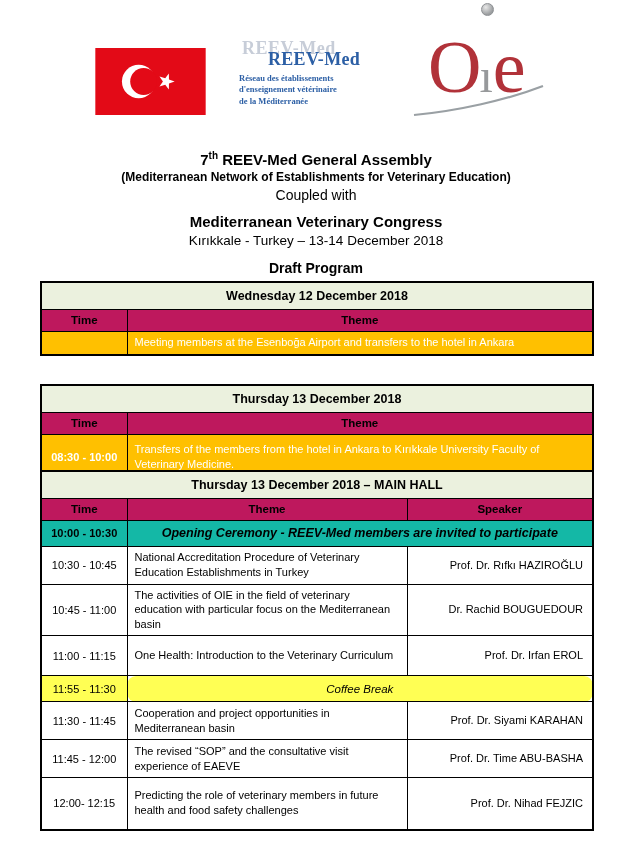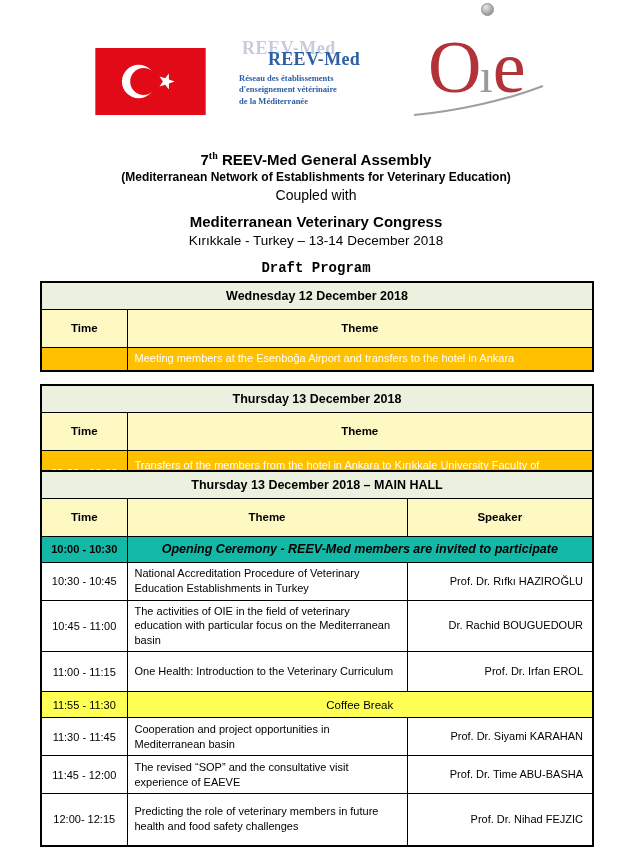--- a/index.html
+++ b/index.html
@@ -19,49 +19,49 @@
   .oie { position:absolute; left:418px; top:44px; width:122px; height:74px; }
   .oie-letters { position:absolute; left:10px; top:-14px; font-family:"Liberation Serif", serif; font-size:74px; line-height:1; color:#b13239; letter-spacing:-2px; }
   .oie-i { position:relative; color:#97999b; font-size:48px; letter-spacing:0; }
   .oie-dot { position:absolute; left:2px; top:-46px; width:13px; height:13px; border-radius:50%;
              background:radial-gradient(circle at 35% 30%, #e8e8e8, #9a9d9f 70%); border:1px solid #8d9093; }
   .oie-swoosh { position:absolute; left:-6px; top:40px; width:134px; height:34px; }
 
   
   .title-block { position:absolute; top:150px; left:0; width:100%; text-align:center; }
   .t-line1 { font-size:15px; font-weight:bold; }
-  .t-line1 sup { font-size:10px;font-family:Liberation Serif, serif; }
+  .t-line1 sup { font-size:10px; }
   .t-line2 { font-size:12px; font-weight:bold; margin-top:2px; }
   .t-line3 { font-size:14px; margin-top:3px; }
   .t-line4 { font-size:15px; font-weight:bold; margin-top:10px; }
   .t-line5 { font-size:13.5px; margin-top:3px; }
-  .draft-heading { position:absolute; top:260px; left:0; width:100%; text-align:center; font-size:14px; font-weight:bold;font-family:Liberation Mono, monospace; }
+  .draft-heading { position:absolute; top:260px; left:0; width:100%; text-align:center; font-size:14px; font-weight:bold; }
 
   
   table { border-collapse:collapse; width:552px; table-layout:fixed; background:#fff; }
   table { border:2px solid #000; }
   td { border:1px solid #000; vertical-align:middle; font-size:11px; }
   .tbl-1 { position:absolute; left:40px; top:281px;border-radius:28px; }
   .tbl-2 { position:absolute; left:40px; top:384px; }
   .tbl-3 { position:absolute; left:40px; top:470px; }
 
   tr.day-row td { background:#ebf1de; font-weight:bold; font-size:12.5px; text-align:center; height:27px; }
-  tr.col-row td { background:#fef9c3; font-weight:bold; font-size:11.5px; text-align:center; height:38px; }
+  tr.col-row td { background:#be185d; font-weight:bold; font-size:11.5px; text-align:center; height:22px; }
 
   td.time-cell { text-align:center; }
   td.theme-cell { text-align:left; padding:3px 7px; line-height:1.35; }
   td.speaker-cell { text-align:right; padding:3px 9px; line-height:1.35; }
 
   tr.orange-row td { background:#ffc000; color:#ffffff; }
   tr.orange-row td.time-cell { font-weight:bold; }
   tr.opening-row td { background:#14b8a6; color:#000; }
   tr.opening-row td.time-cell { font-weight:bold; font-size:11px; }
   tr.opening-row td.merged-cell { text-align:center; font-weight:bold; font-style:italic; font-size:12.5px; }
   tr.coffee-row td { background:#ffff54; color:#000; }
-  tr.coffee-row td.merged-cell { text-align:center; font-size:11.5px; }
+  tr.coffee-row td.merged-cell { text-align:center; font-style:italic; font-size:11.5px;border-radius:9px; }
 
   .h24 { height:24px; } .h26 { height:26px; }
   .h38 { height:38px; } .h40 { height:40px; } .h47 { height:47px; }
   .h50 { height:50px; } .h52 { height:52px; }
 </style>
 </head>
 <body>
 
 <div class="page">
 

